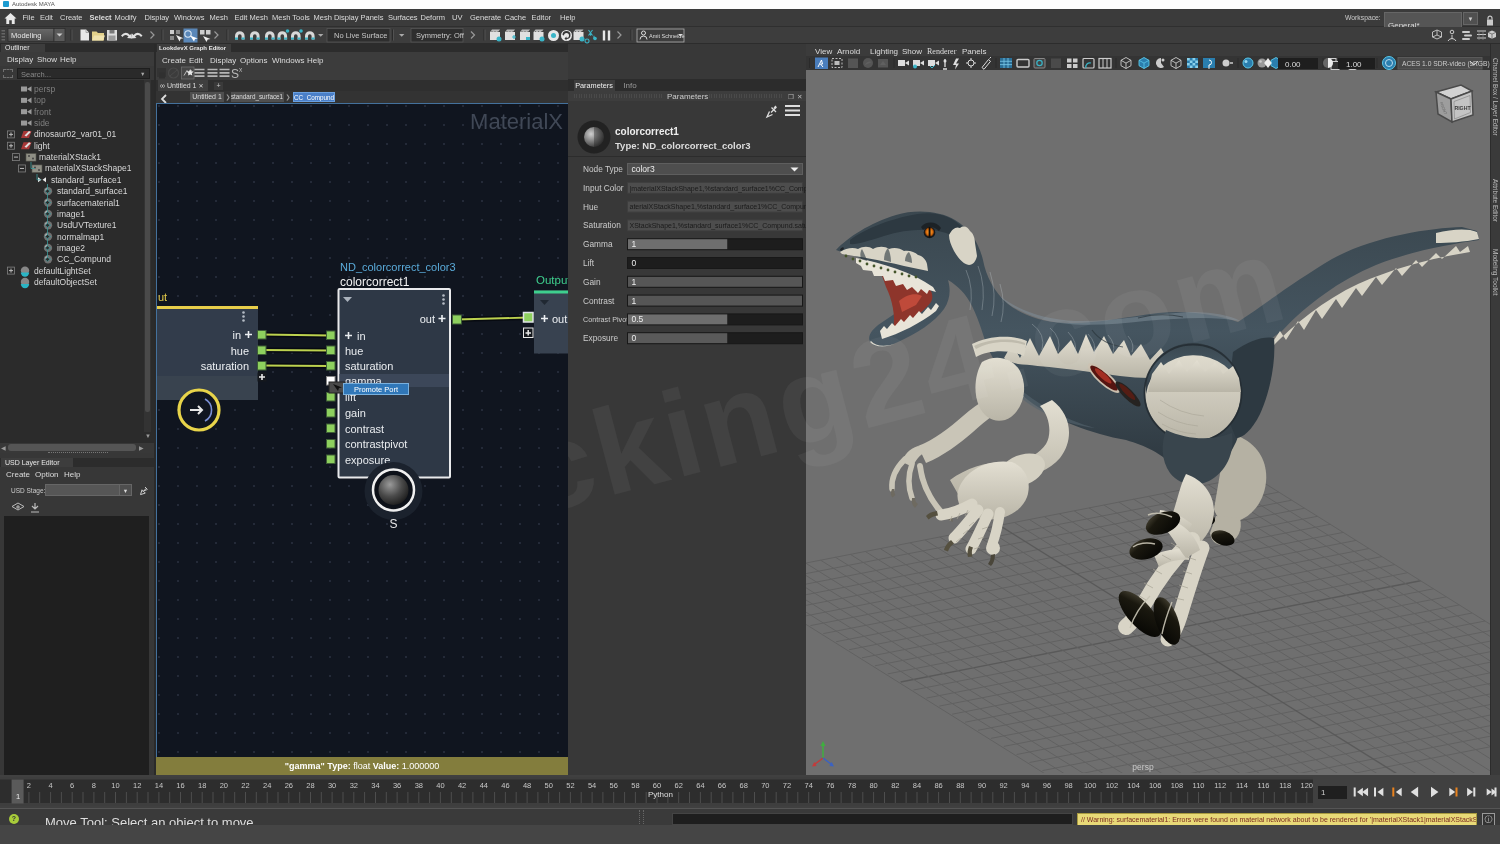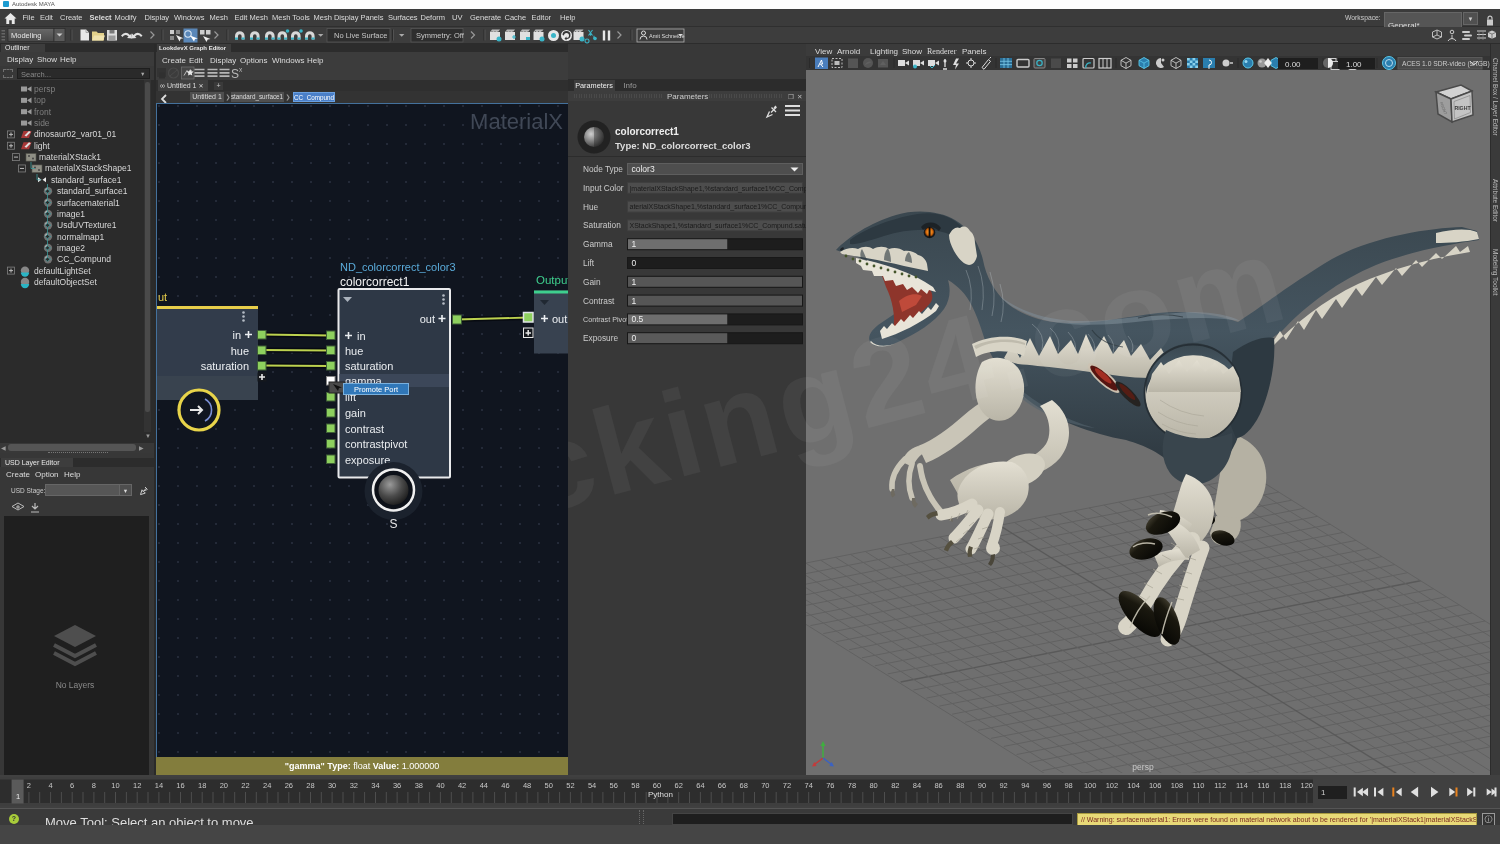--- a/index.html
+++ b/index.html
@@ -301,30 +301,20 @@
       </svg>
 </div>
 <div class="abs" style="left:10px;top:500px;width:60px;height:13px;">
 <svg width="60" height="13">
 <path d="M8 2 l6 3.5 l-6 3.5 l-6 -3.5 z" fill="none" stroke="#bbb" stroke-width="1"></path>
         <path d="M8 4 v4 M6 6 h4" stroke="#bbb" stroke-width="1"></path>
 <path d="M25 2 v6 m-3 -3 l3 3 l3 -3 M21 11 h8" stroke="#bbb" stroke-width="1.2" fill="none"></path>
 </svg>
 </div>
 <div class="abs" style="left:4px;top:516px;width:145px;height:259px;background:#1f1f1f;"></div>
-<div class="abs" id="nolayers" style="left:4px;top:516px;width:145px;height:259px;">
-      <svg width="145" height="259" style="position:absolute;left:0;top:0;">
-        <g transform="translate(71,122)">
-          <path d="M0 -13 l21 11 l-21 11 l-21 -11 z" fill="#4e4e4e"></path>
-          <path d="M-21 7 l21 11 l21 -11" fill="none" stroke="#4e4e4e" stroke-width="4"></path>
-          <path d="M-21 15 l21 11 l21 -11" fill="none" stroke="#4e4e4e" stroke-width="4"></path>
-        </g>
-        <text x="71" y="172" text-anchor="middle" font-size="8.5" fill="#8a8a8a" font-family="Liberation Sans">No Layers</text>
-      </svg>
-    </div>
 
 <div class="abs" style="left:154px;top:44px;width:2px;height:731px;background:#2a2a2a;"></div>
 
 <div class="abs" style="left:156px;top:44px;width:412px;height:731px;background:#3b3b3b;"></div>
 <div class="abs" style="left:156px;top:44px;width:412px;height:8px;background:#2c2c2c;"></div>
 <div class="abs" style="left:157px;top:44px;width:74px;height:8px;background:#3d3d3d;color:#e8e8e8;font-size:6px;padding-left:2px;line-height:8px;font-weight:bold;">LookdevX Graph Editor</div>
 <div class="abs" style="left:156px;top:52px;width:412px;height:14px;background:#3c3c3c;"></div>
 <div class="abs" style="left:156px;top:56px;width:412px;height:10px;font-size:8px;color:#ddd;">
 <span class="abs" style="left:6px;">Create</span>
       <span class="abs" style="left:33px;">Edit</span>

